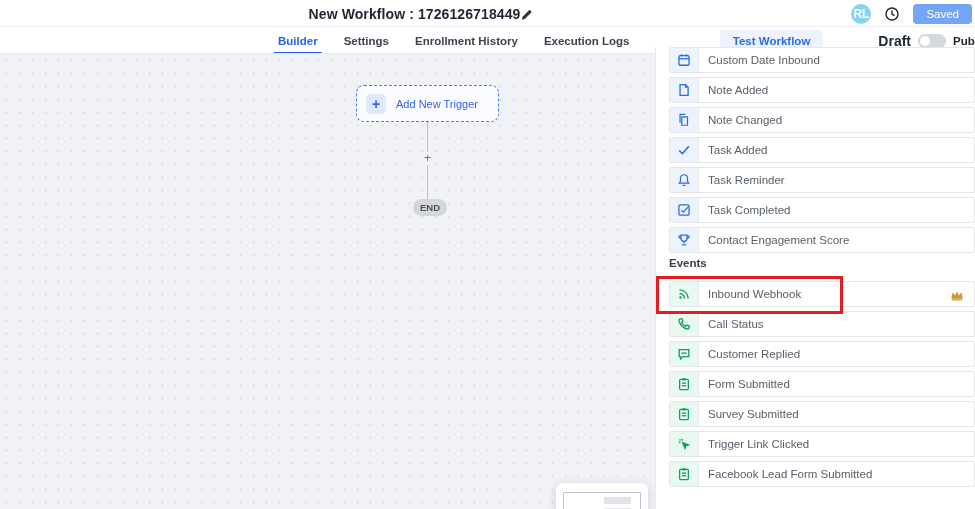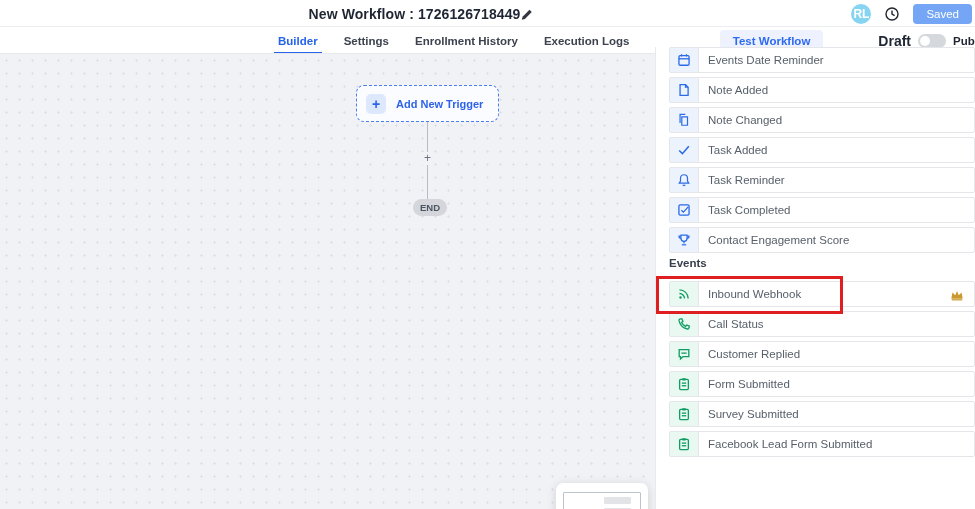--- a/index.html
+++ b/index.html
@@ -73,21 +73,21 @@
   }
   .add-trigger-btn {
     position:absolute; left:356px; top:31px; width:143px; height:37px;
     background:#fbfcff; border:1.5px dashed #4a7df0; border-radius:8px;
     display:flex; align-items:center; gap:10px; padding-left:9px; cursor:pointer;
   }
   .plus-chip {
     width:20px; height:20px; border-radius:5px; background:#dde8fc; color:#2e62ea;
     font-size:14px; font-weight:600; display:flex; align-items:center; justify-content:center; flex:none;
   }
-  .add-trigger-label { font-size:11px; font-weight:700; color:#2e62ea; white-space:nowrap; }
+  .add-trigger-label { font-size:11px; font-weight:400; color:#2e62ea; white-space:nowrap; }
   .connector { position:absolute; left:427px; top:68px; width:1px; height:78px; background:#b9bcc3; }
   .connector-plus {
     position:absolute; left:421px; top:98px; width:13px; height:13px; color:#6b7280;
     font-size:12px; line-height:13px; text-align:center; background:#f1f2f5; cursor:pointer;
   }
   .end-pill {
     position:absolute; left:413px; top:145px; min-width:28px; height:17px; border-radius:9px;
     background:#d4d6db; color:#4b5563; font-size:9.5px; font-weight:700;
     display:flex; align-items:center; justify-content:center; padding:5px 7px;
   }
@@ -194,21 +194,21 @@
 
     <div class="srow blue">
       <span class="icell">
         <svg viewBox="0 0 16 16" fill="none" stroke="currentColor" stroke-width="1.5">
             <rect x="2.2" y="3" width="11.6" height="11" rx="1.5"></rect>
             <line x1="2.2" y1="6.6" x2="13.8" y2="6.6"></line>
             <line x1="5.2" y1="1.4" x2="5.2" y2="4"></line>
             <line x1="10.8" y1="1.4" x2="10.8" y2="4"></line>
           </svg>
       </span>
-      <span class="ilabel">Events Date Reminder</span>
+      <span class="ilabel">Custom Date Inbound</span>
     </div>
 
     <div class="srow blue">
       <span class="icell">
         <svg viewBox="0 0 16 16" fill="none" stroke="currentColor" stroke-width="1.5">
             <path d="M3.5 1.8h6.2l3 3v9.4H3.5z"></path>
             <path d="M9.7 1.8v3h3"></path>
           </svg>
       </span>
       <span class="ilabel">Note Added</span>
@@ -321,20 +321,31 @@
         <svg viewBox="0 0 16 16" fill="none" stroke="currentColor" stroke-width="1.5">
             <rect x="3" y="2.8" width="10" height="11.6" rx="1.2"></rect>
             <rect x="5.8" y="1.4" width="4.4" height="2.6" rx="0.8" fill="currentColor" stroke="none"></rect>
             <line x1="5.5" y1="7" x2="10.5" y2="7"></line>
             <line x1="5.5" y1="10" x2="10.5" y2="10"></line>
           </svg>
       </span>
       <span class="ilabel">Survey Submitted</span>
     </div>
 
+    <div class="srow green">
+      <span class="icell">
+        <svg viewBox="0 0 16 16" fill="none" stroke="currentColor" stroke-width="1.5">
+            <path d="M6.5 6.5l6.5 2.6-2.9 1-1 2.9z" fill="currentColor"></path>
+            <line x1="5.8" y1="2.2" x2="6.3" y2="4"></line>
+            <line x1="2.2" y1="5.8" x2="4" y2="6.3"></line>
+            <line x1="2.8" y1="2.8" x2="4.1" y2="4.1"></line>
+          </svg>
+      </span>
+      <span class="ilabel">Trigger Link Clicked</span>
+    </div>
 
     <div class="srow green">
       <span class="icell">
         <svg viewBox="0 0 16 16" fill="none" stroke="currentColor" stroke-width="1.5">
             <rect x="3" y="2.8" width="10" height="11.6" rx="1.2"></rect>
             <rect x="5.8" y="1.4" width="4.4" height="2.6" rx="0.8" fill="currentColor" stroke="none"></rect>
             <line x1="5.5" y1="7" x2="10.5" y2="7"></line>
             <line x1="5.5" y1="10" x2="10.5" y2="10"></line>
           </svg>
       </span>

